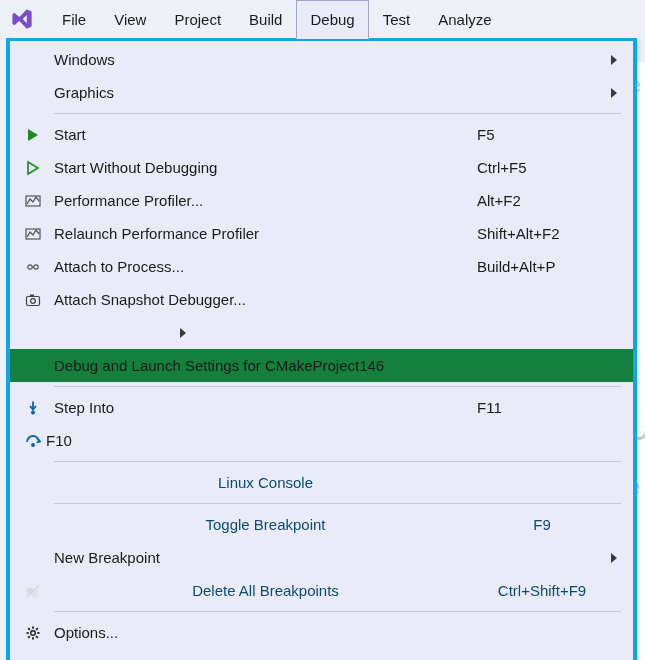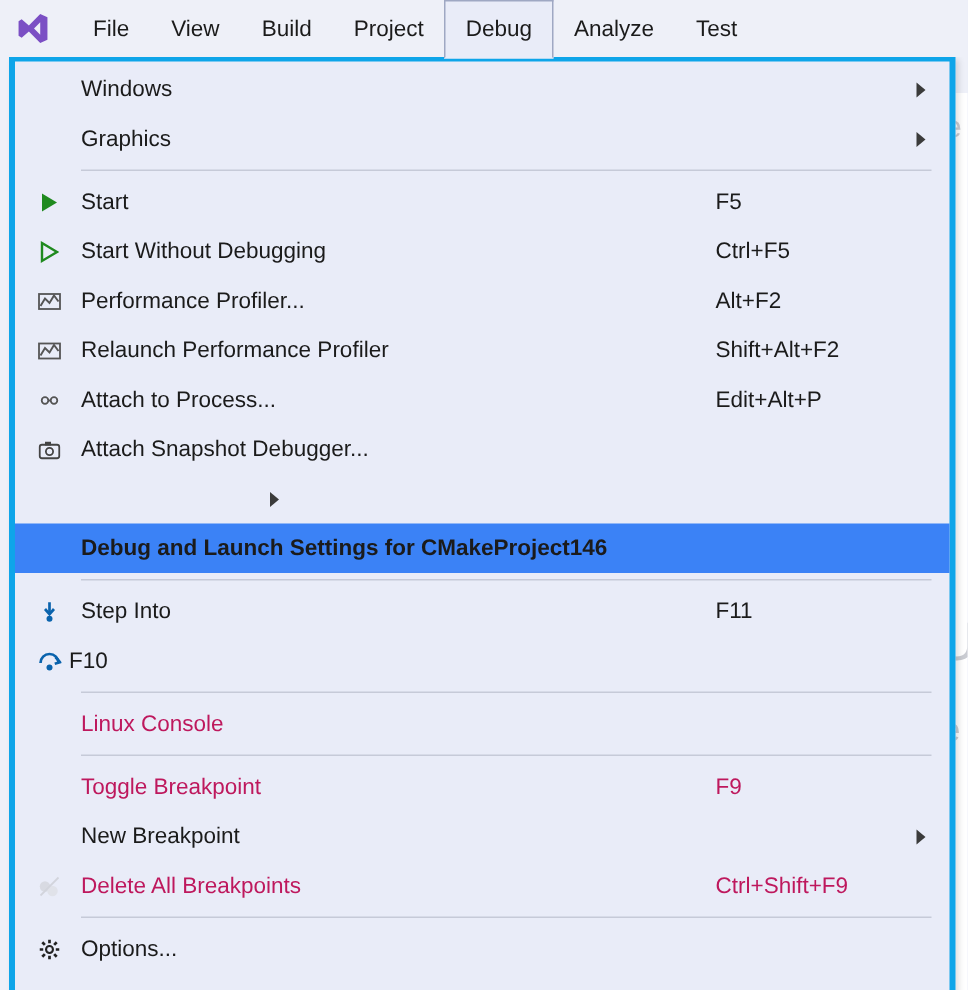--- a/index.html
+++ b/index.html
@@ -67,26 +67,26 @@
   }
   .dd-row {
     display: flex;
     align-items: center;
     height: 33px;
     padding-left: 10px;
     padding-right: 12px;
     position: relative;
   }
   .dd-row.highlight {
-    background: #3b82f6;
-    font-weight: bold;
+    background: #15803d;
   }
   .dd-row.disabled .dd-label,
   .dd-row.disabled .dd-shortcut {
-    color: #be185d;
+    color: #0c4a6e;
+    text-align: center;
   }
   .dd-icon {
     width: 26px;
     display: flex;
     align-items: center;
     justify-content: center;
     flex-shrink: 0;
   }
   .dd-label {
     flex: 1;
@@ -142,33 +142,33 @@
     </svg>
   </div>
   <div class="menubar" id="menubar">
       <div class="menu-item">
         <span>File</span>
       </div>
       <div class="menu-item">
         <span>View</span>
       </div>
       <div class="menu-item">
+        <span>Project</span>
+      </div>
+      <div class="menu-item">
         <span>Build</span>
-      </div>
-      <div class="menu-item">
-        <span>Project</span>
       </div>
       <div class="menu-item open">
         <span>Debug</span>
       </div>
       <div class="menu-item">
+        <span>Test</span>
+      </div>
+      <div class="menu-item">
         <span>Analyze</span>
-      </div>
-      <div class="menu-item">
-        <span>Test</span>
       </div>
     </div>
 </div>
 
 <div class="dropdown" id="dropdown">
     <div class="dd-row">
       <div class="dd-icon"></div>
       <div class="dd-label">Windows</div>
       <div class="dd-shortcut"></div>
       <div class="dd-sub">
@@ -228,21 +228,21 @@
     </div>
     <div class="dd-row">
       <div class="dd-icon">
         <svg width="16" height="16" viewBox="0 0 16 16" opacity="1">
           <circle cx="5" cy="8" r="2.2" fill="none" stroke="#555" stroke-width="1.2"></circle>
           <circle cx="11" cy="8" r="2.2" fill="none" stroke="#555" stroke-width="1.2"></circle>
           <line x1="7" y1="8" x2="9" y2="8" stroke="#555" stroke-width="1.2"></line>
         </svg>
       </div>
       <div class="dd-label">Attach to Process...</div>
-      <div class="dd-shortcut">Edit+Alt+P</div>
+      <div class="dd-shortcut">Build+Alt+P</div>
       <div class="dd-sub"></div>
     </div>
     <div class="dd-row">
       <div class="dd-icon">
         <svg width="16" height="16" viewBox="0 0 16 16" opacity="1">
           <rect x="1.5" y="4.5" width="13" height="9" rx="1.5" fill="none" stroke="#444" stroke-width="1.2"></rect>
           <circle cx="8" cy="9" r="2.4" fill="none" stroke="#444" stroke-width="1.2"></circle>
           <rect x="5" y="2.5" width="4" height="2.5" fill="#444"></rect>
         </svg>
       </div>

